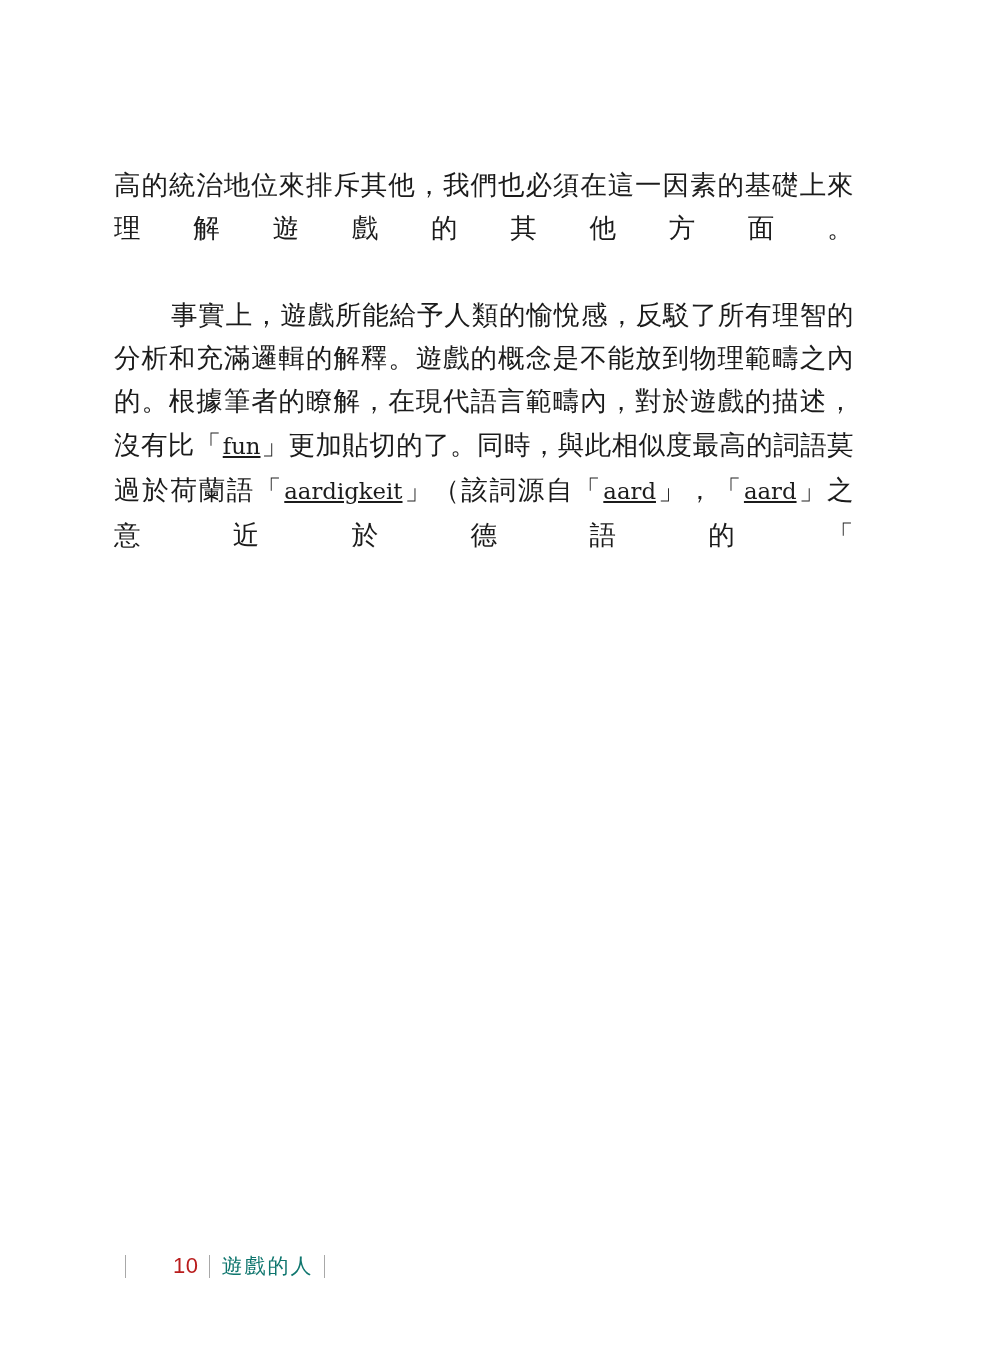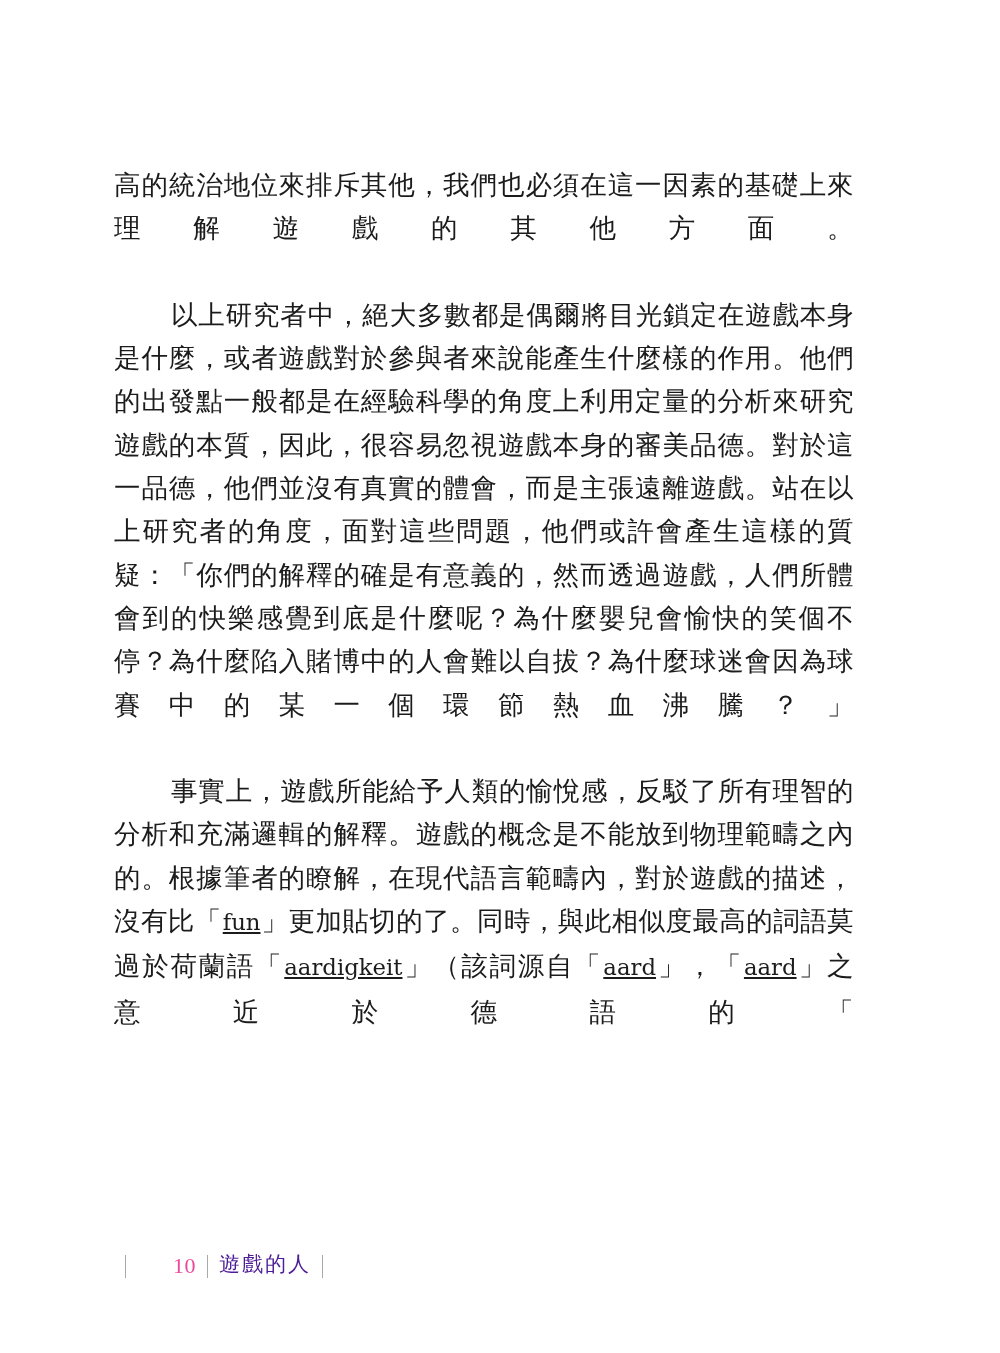--- a/index.html
+++ b/index.html
@@ -79,43 +79,42 @@
     white-space: nowrap;
   }
   #footer .rule {
     display: inline-block;
     width: 1px;
     height: 23px;
     background: #a8a8a8;
     margin: 0 11px;
   }
   #footer .pagenum {
-    font-family: Liberation Serif, serif;
+    font-family: Liberation Sans, sans-serif;
     font-size: 22px;
-    color: #ec4899;
+    color: #b91c1c;
     letter-spacing: 0.5px;
     padding-left: 36px;
   }
   #footer .booktitle {
-    font-family: Liberation Mono, monospace;
+    font-family: Liberation Sans, sans-serif;
     font-size: 21px;
-    color: #4c1d95;
+    color: #0f766e;
     letter-spacing: 2px;
   }
 </style>
 </head>
 <body>
 
 <div id="page">
 
   <div id="content">
 
     <p class="para first">高的統治地位來排斥其他，我們也必須在這一因素的基礎上來理解遊戲的其他方面。</p>
 
-    <p class="para">以上研究者中，絕大多數都是偶爾將目光鎖定在遊戲本身是什麼，或者遊戲對於參與者來說能產生什麼樣的作用。他們的出發點一般都是在經驗科學的角度上利用定量的分析來研究遊戲的本質，因此，很容易忽視遊戲本身的審美品德。對於這一品德，他們並沒有真實的體會，而是主張遠離遊戲。站在以上研究者的角度，面對這些問題，他們或許會產生這樣的質疑：「你們的解釋的確是有意義的，然而透過遊戲，人們所體會到的快樂感覺到底是什麼呢？為什麼嬰兒會愉快的笑個不停？為什麼陷入賭博中的人會難以自拔？為什麼球迷會因為球賽中的某一個環節熱血沸騰？」</p>
 
 
     <p class="para" id="para-final"><span>事實上，遊戲所能給予人類的愉悅感，反駁了所有理智的分析和充滿邏輯的解釋。遊戲的概念是不能放到物理範疇之內的。根據筆者的瞭解，在現代語言範疇內，對於遊戲的描述，沒有比「</span><span class="latin">fun</span><span>」更加貼切的了。同時，與此相似度最高的詞語莫過於荷蘭語「</span><span class="latin">aardigkeit</span><span>」（該詞源自「</span><span class="latin">aard</span><span>」，「</span><span class="latin">aard</span><span>」之意近於德語的「</span></p>
 
   </div>
 
   <div id="footer">
     <span class="rule"></span>
     <span class="pagenum">10</span>
     <span class="rule"></span>

